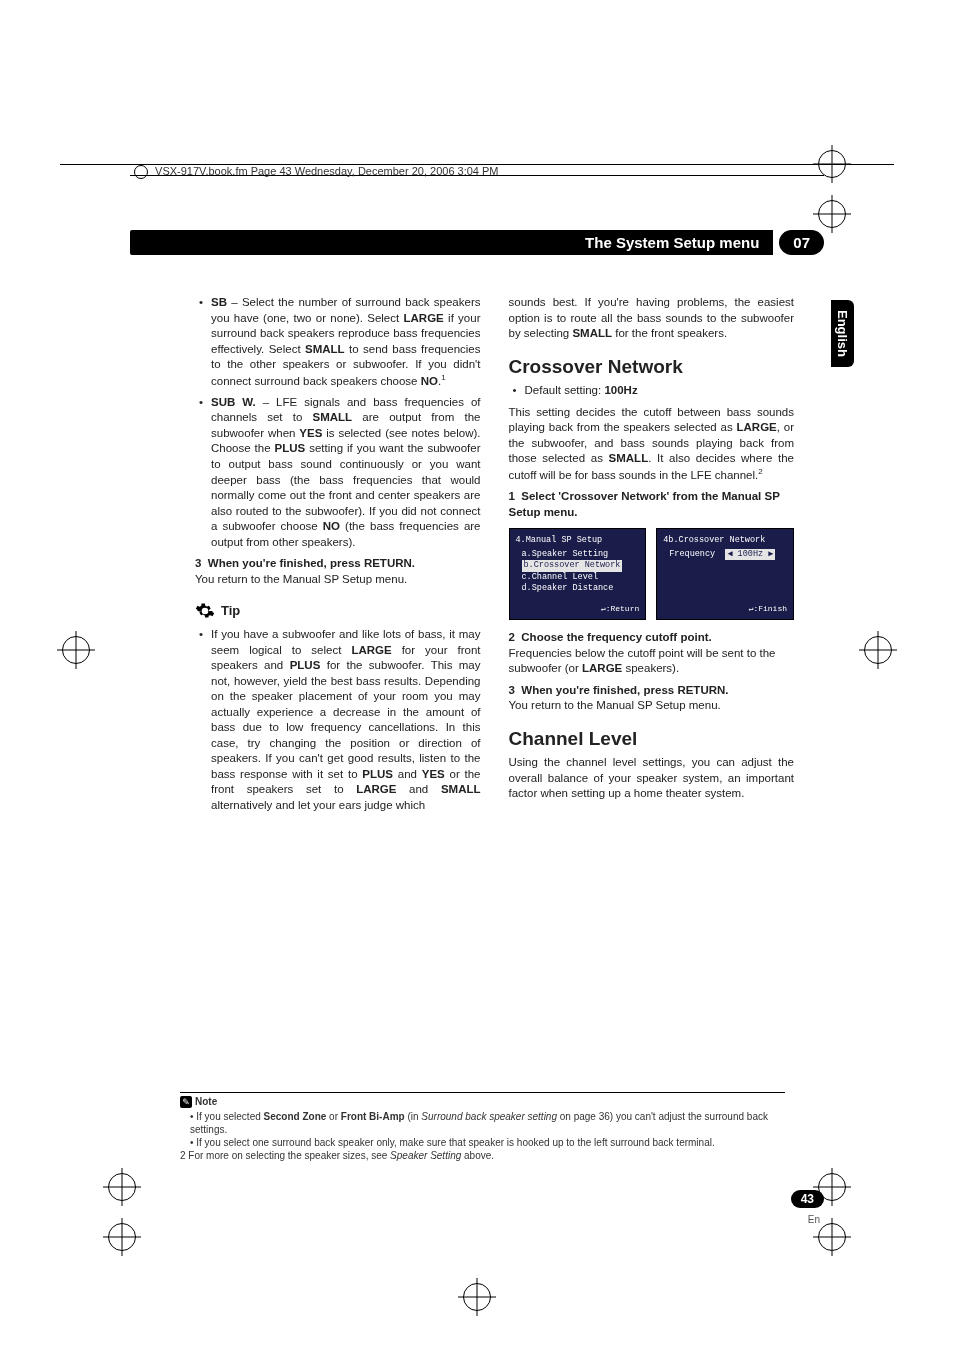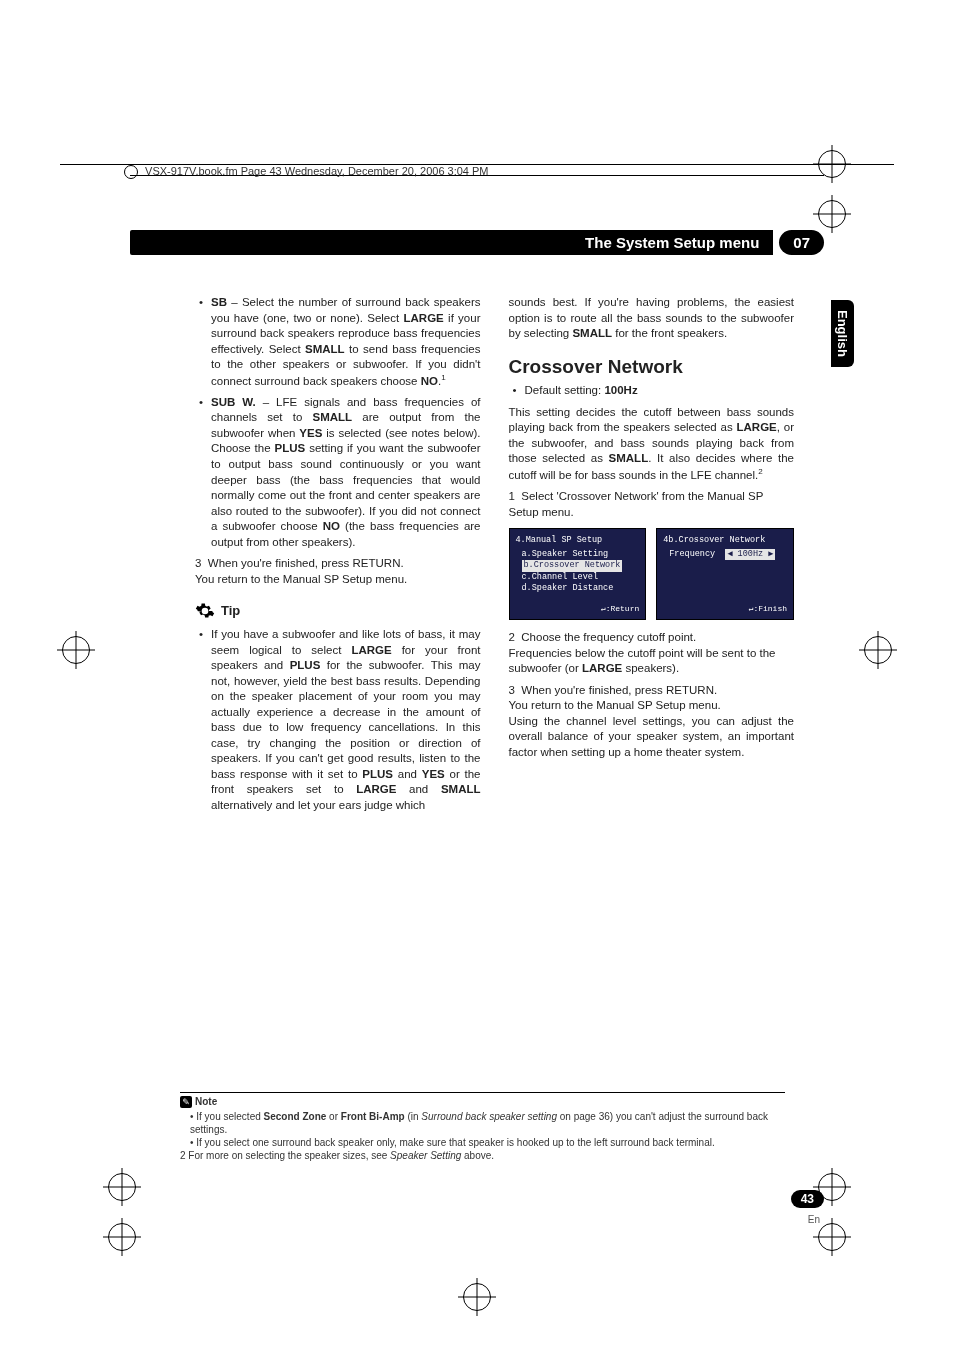--- a/index.html
+++ b/index.html
@@ -20,21 +20,21 @@
     border-radius: 50%;
   }
   .reg-mark::before, .reg-mark::after {
     content: ""; position: absolute; background: #000;
   }
   .reg-mark::before { left: 50%; top: -6px; bottom: -6px; width: 1px; transform: translateX(-0.5px); }
   .reg-mark::after  { top: 50%; left: -6px; right: -6px; height: 1px; transform: translateY(-0.5px); }
 
   .page-header-line {
     position: absolute;
-    top: 165px; left: 124px; right: 130px;
+    top: 165px; left: 134px; right: 130px;
     font-size: 11px; color: #333;
     padding-bottom: 2px;
   }
   .page-header-line .tiny-reg {
     display: inline-block; vertical-align: middle;
     width: 14px; height: 14px; position: relative; margin-right: 4px;
   }
   .page-header-line .tiny-reg::before {
     content:""; position:absolute; inset:0; border:1px solid #000; border-radius:50%;
   }
@@ -65,21 +65,21 @@
     position: absolute;
     top: 295px; left: 195px; right: 160px;
     display: flex; gap: 28px;
     font-size: 11.5px; line-height: 1.35;
     color: #222;
   }
   .col { flex: 1; }
   .bullet-item { padding-left: 16px; position: relative; margin-bottom: 6px; text-align: justify; }
   .bullet-item::before { content: "•"; position: absolute; left: 4px; }
   .num-step { margin-top: 6px; }
-  .num-step .nlabel { font-weight: normal; text-align: right; }
+  .num-step .nlabel { font-weight: bold; text-align: right; }
   .tip-header { display: flex; align-items: center; gap: 6px; margin: 14px 0 6px 0; font-weight: bold; font-size: 13px; }
   .tip-gear {
     width: 20px; height: 20px; display: inline-block;
   }
   .section-h { font-weight: bold; font-size: 19px; margin-top: 12px; margin-bottom: 4px; }
 
   .osd-row { display: flex; gap: 10px; margin: 8px 0 10px 0; }
   .osd {
     flex:1; border: 1px solid #000; background: #1a1d4a; color: #fff;
     font-family: "Courier New", monospace; font-size: 8.5px;
@@ -229,20 +229,21 @@
     </div>
     <div>
       <span>Frequencies below the cutoff point will be sent to the subwoofer (or </span><b>LARGE</b><span> speakers).</span>
     </div>
 
     <div class="num-step">
       <span class="nlabel"><span>3</span>&nbsp;&nbsp;<span>When you're finished, press RETURN.</span></span>
     </div>
     <div>You return to the Manual SP Setup menu.</div>
 
+    <div class="section-h">Channel Level</div>
     <div style="text-align:justify;">Using the channel level settings, you can adjust the overall balance of your speaker system, an important factor when setting up a home theater system.</div>
   </div>
 </div>
 
 <div class="footnotes">
   <div style="margin-bottom:2px;">
     <span class="note-icon">✎</span><b>Note</b>
   </div>
   <div style="padding-left:10px;">
     <span>• If you selected </span><b>Second Zone</b><span> or </span><b>Front Bi-Amp</b><span> (in </span><i>Surround back speaker setting</i><span> on page 36) you can't adjust the surround back settings.</span>

